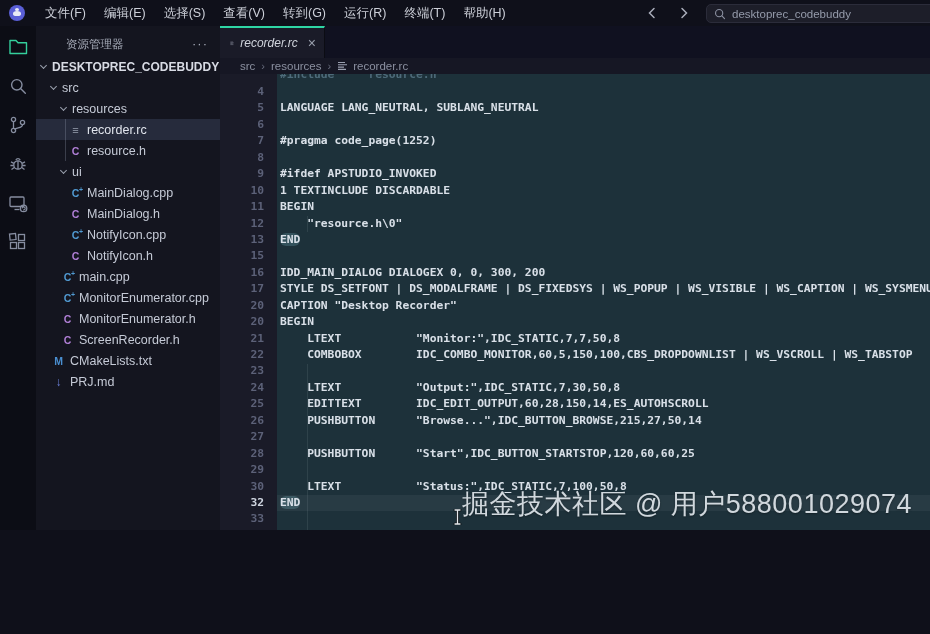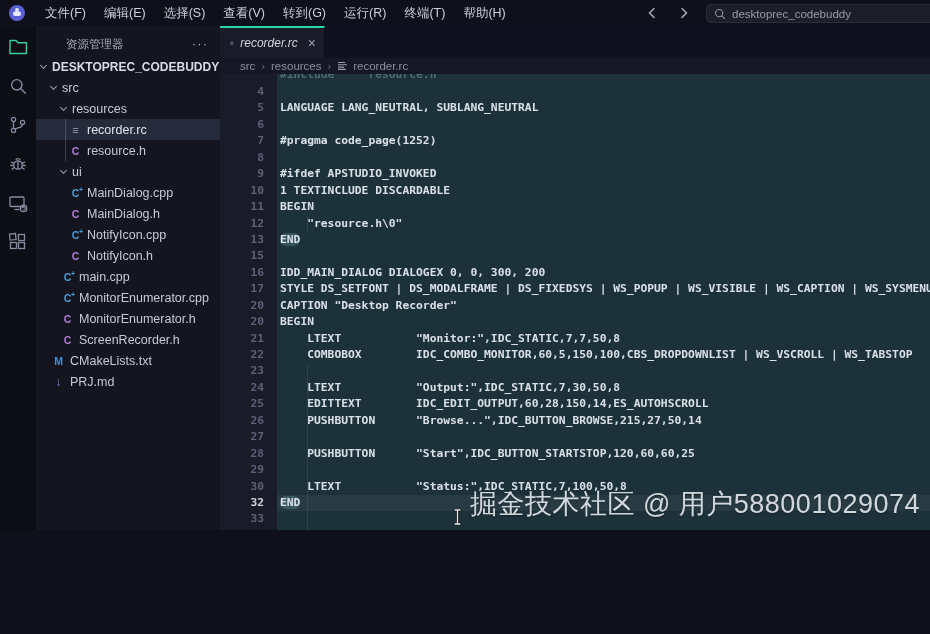--- a/index.html
+++ b/index.html
@@ -89,21 +89,21 @@
                line-height:16.45px; font-weight:bold; padding-left:3px; }
   .code-row.current .code-cell-bg { position:absolute; left:57px; right:0; top:0; bottom:0;
                background:rgba(255,255,255,.05); }
   .word-hl { background:#33525c; border-radius:6px; }
   .indent-guide { position:absolute; width:1px; background:rgba(157,170,180,.14); left:87px; }
 
   
   #ibeam { position:absolute; left:452px; top:509px; z-index:40; pointer-events:none; }
 
   
-  #watermark { position:absolute; right:10px; bottom:8px; z-index:35; color:rgba(223,229,235,.93);
+  #watermark { position:absolute; right:18px; bottom:8px; z-index:35; color:rgba(223,229,235,.93);
                font-size:27px; letter-spacing:.5px; text-shadow:0 1px 2px rgba(0,0,0,.35); }
 
   svg { display:block; }
 </style>
 </head>
 <body>
 
 <div id="window">
 
   <div id="titlebar">

